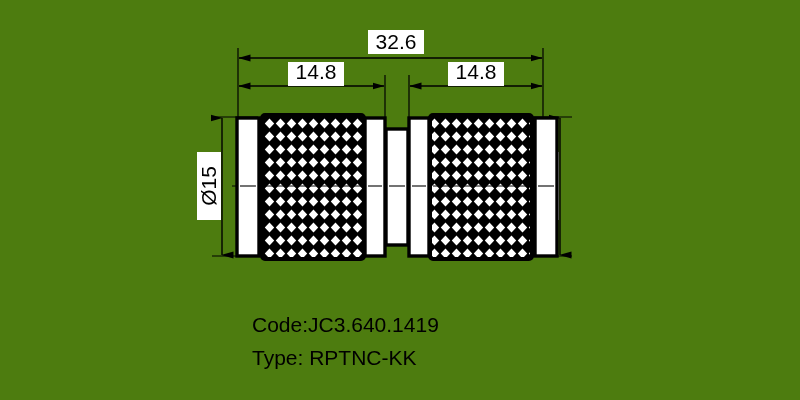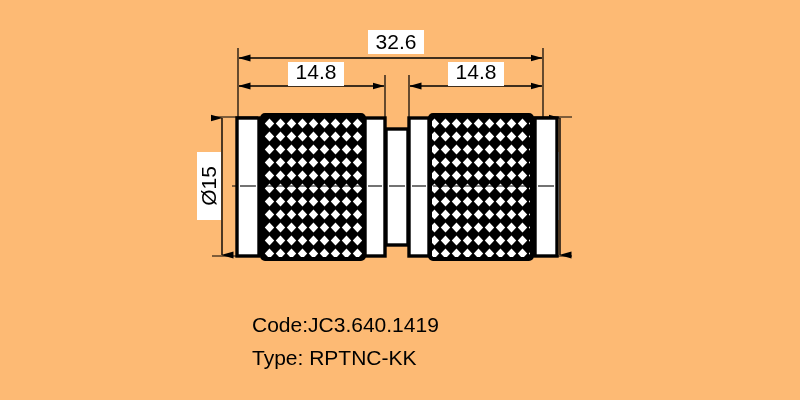--- a/index.html
+++ b/index.html
@@ -12,21 +12,21 @@
     width: 800px;
     height: 400px;
     overflow: hidden;
     font-family: "Liberation Sans", sans-serif;
     color: #000000;
   }
   #sheet {
     position: relative;
     width: 800px;
     height: 400px;
-    background: #fdba74;
+    background: #4d7c0f;
   }
   #drawing-svg {
     position: absolute;
     left: 0;
     top: 0;
     width: 800px;
     height: 400px;
     display: block;
   }
   .dim-text {

